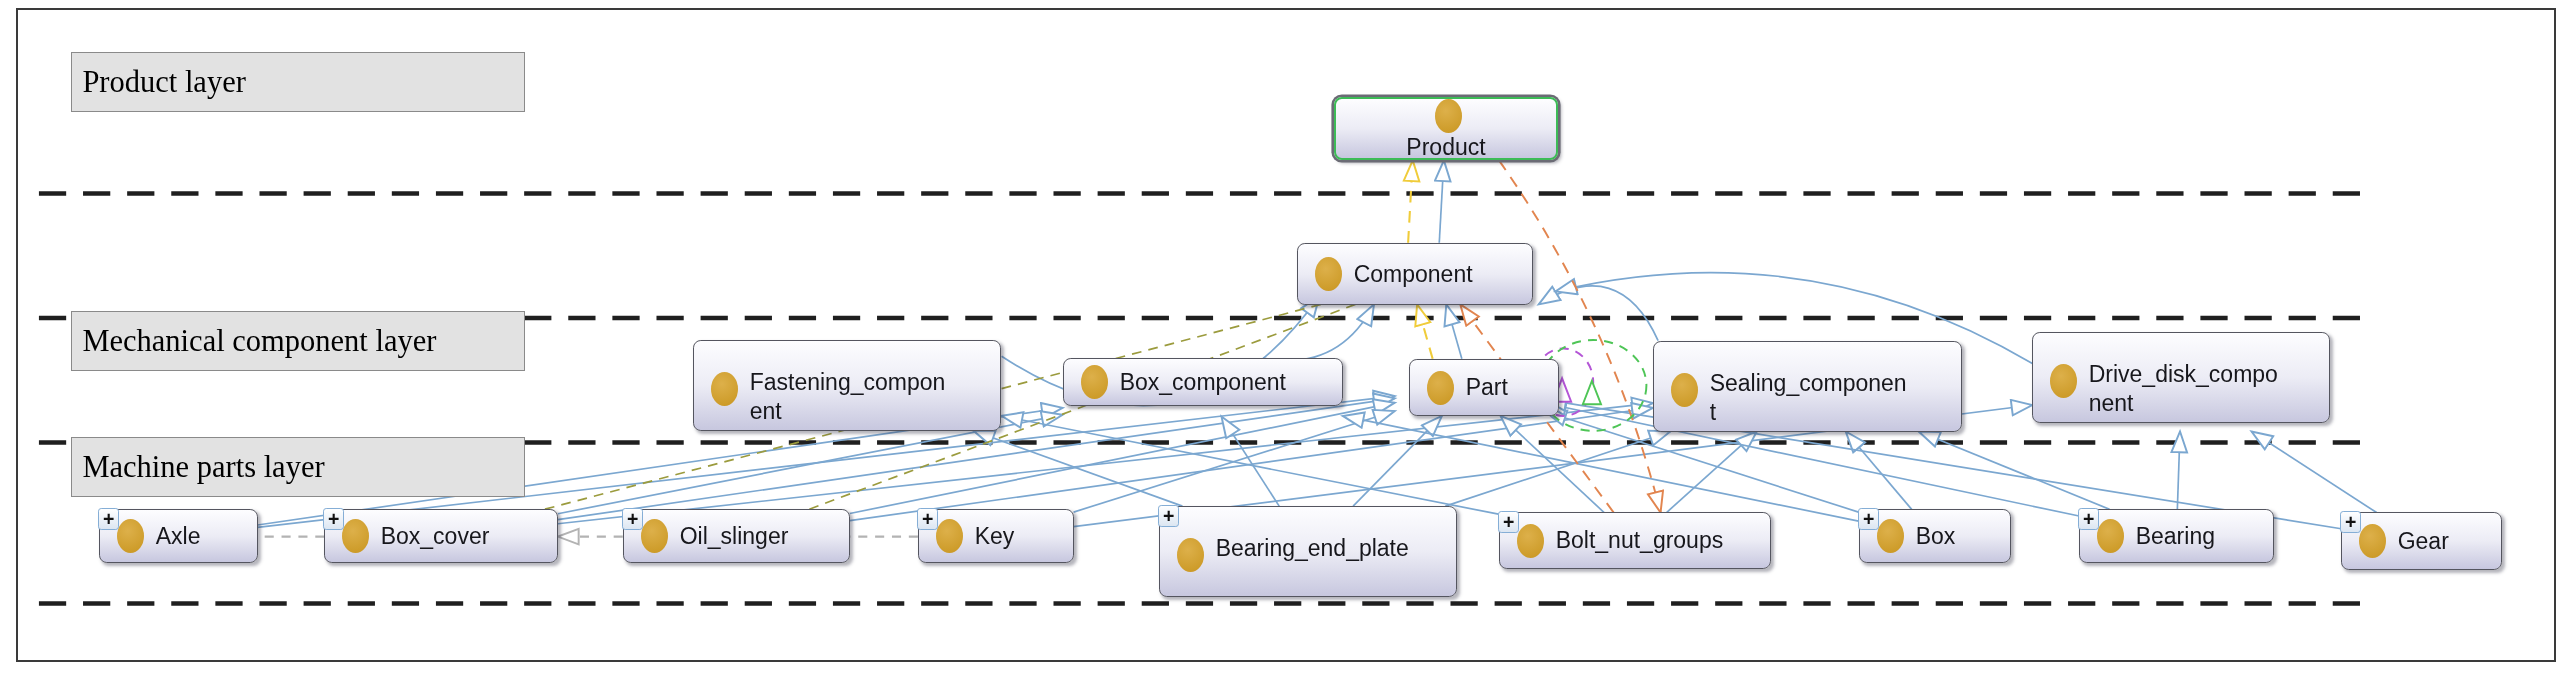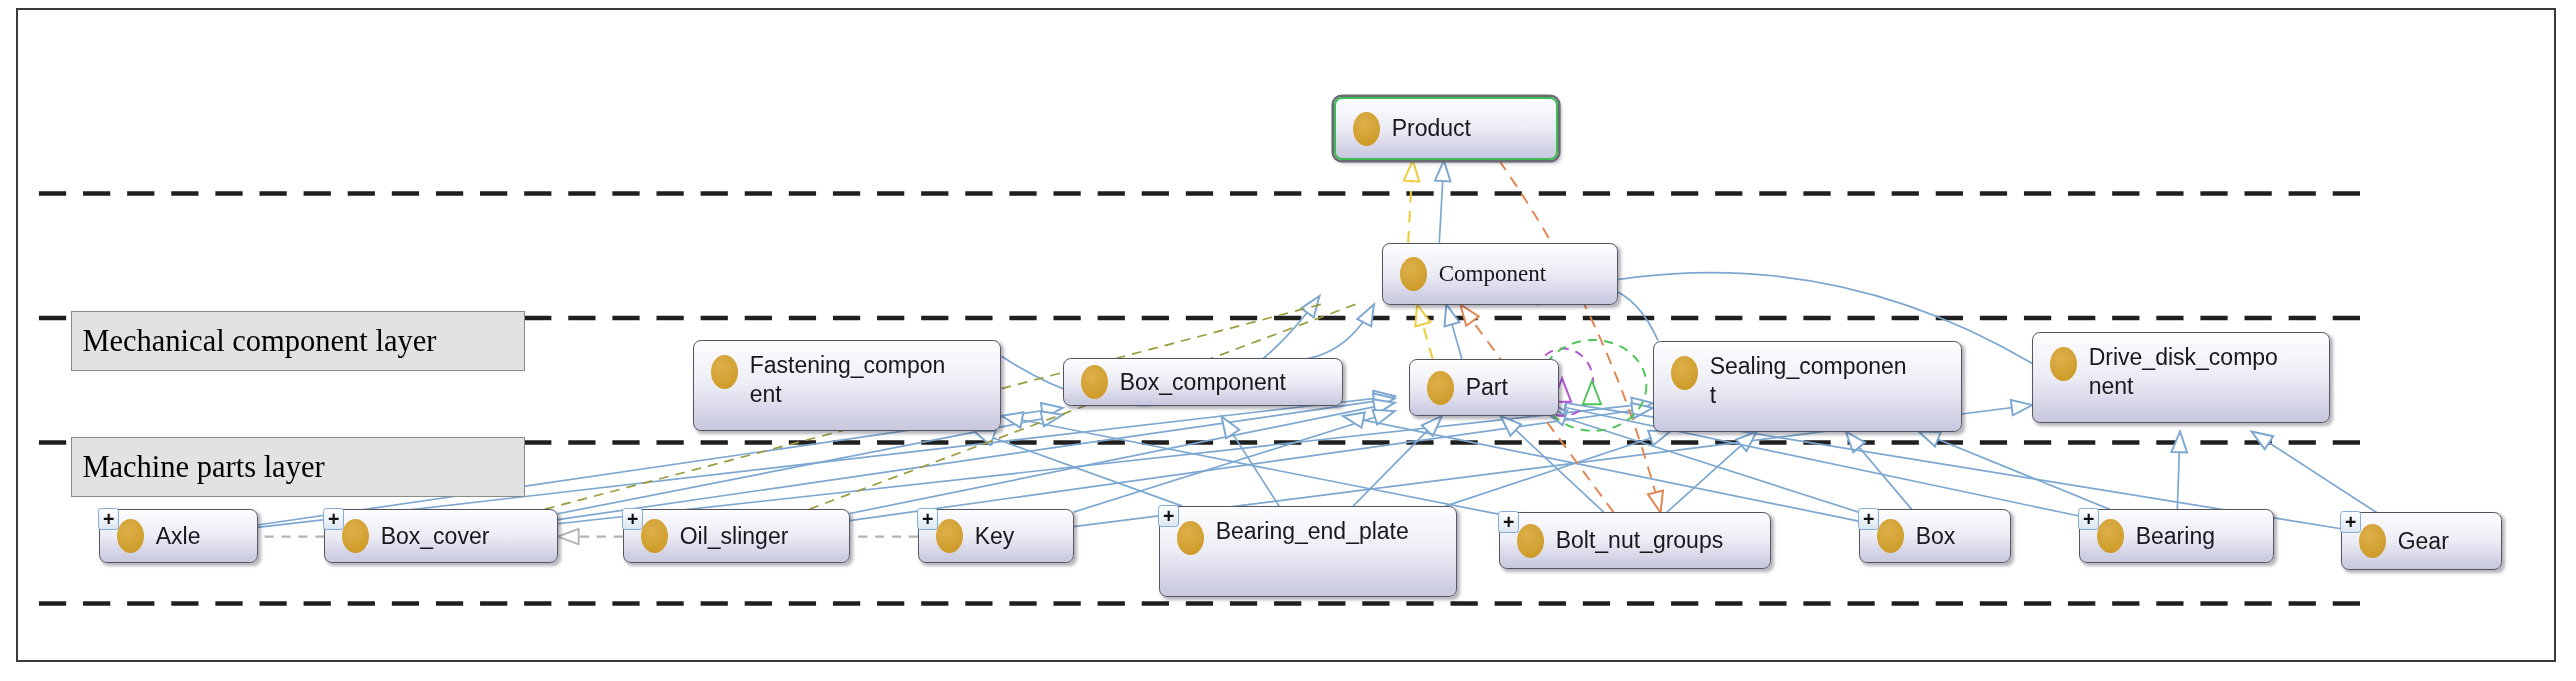--- a/index.html
+++ b/index.html
@@ -10,21 +10,21 @@
   #edge-layer{position:absolute;left:0;top:0;z-index:1;}
   #nodes{position:absolute;left:0;top:0;z-index:2;}
   .layer-label{position:absolute;left:71px;width:454px;height:60px;box-sizing:border-box;
          background:#e2e2e2;border:1.9px solid #8a8a8a;z-index:3;
          display:flex;align-items:center;padding-left:10.4px;
          font-family:"Liberation Serif",serif;font-size:30.5px;color:#000;}
   .node{position:absolute;box-sizing:border-box;border:1.9px solid #54555f;border-radius:7.8px;
          background:linear-gradient(180deg,#fdfdff 0%,#ececf5 50%,#c7c7df 100%);
          box-shadow:2.6px 2.6px 3.2px rgba(40,40,60,0.35);display:flex;align-items:center;}
   .node.selected{border:2.6px solid #3dbb57;box-shadow:0 0 0 2.6px #6b6b75,2.6px 2.6px 3.9px rgba(40,40,60,0.4);}
-  .node.tall{align-items:flex-start;padding-top:10px;}
+  .node.tall{align-items:flex-start;padding-top:27px;}
   .node .cicon{flex:none;width:27px;height:34px;border-radius:50%;
          background:radial-gradient(circle at 40% 35%,#ddb04a,#c8951f);margin:0 11.7px 0 17px;}
   .node.tall .cicon{margin-top:3.9px;}
   .node .txt{font-size:23px;line-height:28.5px;color:#17171c;}
   .node .txt.oneline{white-space:nowrap;}
   .node.tall .txt{width:201px;word-break:break-all;}
   .expander{position:absolute;left:-1.9px;top:-1.9px;width:21px;height:22px;box-sizing:border-box;
          border:1.9px solid #85aed6;border-radius:3.2px;
          background:linear-gradient(180deg,#ffffff,#dce6f2);
          font-size:19.5px;line-height:17px;font-weight:bold;color:#111;text-align:center;padding:0;cursor:pointer;}
@@ -91,25 +91,25 @@
       <path d="M2089.3723797780517,469 L1246.9654747225647,785" fill="none" stroke="#9b9b3d" stroke-width="2.6" stroke-dasharray="15 11"></path>
       <path d="M960,827 L860,827" fill="none" stroke="#b3b3b3" stroke-width="3.5" stroke-dasharray="14 12" marker-end="url(#m_sibling)"></path>
       <path d="M500,827 L397,827" fill="none" stroke="#b3b3b3" stroke-width="3.5" stroke-dasharray="14 12"></path>
       <path d="M1415,827 L1310,827" fill="none" stroke="#b3b3b3" stroke-width="3.5" stroke-dasharray="14 12"></path>
       <ellipse cx="2410" cy="589" rx="46" ry="52" fill="none" stroke="#b455d6" stroke-width="3" stroke-dasharray="14 11"></ellipse>
       <ellipse cx="2456" cy="594" rx="82" ry="70" fill="none" stroke="#4ec556" stroke-width="3" stroke-dasharray="14 11"></ellipse>
       <path d="M2394,619 L2408,583 L2422,619 Z" fill="#fff" stroke="#b455d6" stroke-width="3"></path>
       <path d="M2440,623 L2454,587 L2468,623 Z" fill="#fff" stroke="#4ec556" stroke-width="3"></path>
     </svg>
   <div id="nodes">
-      <div class="node selected" style="left: 1334px; top: 97px; width: 224px; height: 63px;">
+      <div class="node selected" style="left: 1334px; top: 97px; width: 224px; height: 63px; flex-direction: column;">
         <span class="cicon"></span>
         <span class="txt oneline">Product</span>
       </div>
-      <div class="node" style="left: 1382px; top: 243px; width: 236px; height: 62px; font-family: Liberation Serif, serif;">
+      <div class="node" style="left: 1297px; top: 243px; width: 236px; height: 62px;">
         <span class="cicon"></span>
         <span class="txt oneline">Component</span>
       </div>
       <div class="node tall" style="left: 693px; top: 340px; width: 308px; height: 91px;">
         <span class="cicon"></span>
         <span class="txt">Fastening_component</span>
       </div>
       <div class="node" style="left: 1063px; top: 358px; width: 280px; height: 48px;">
         <span class="cicon"></span>
         <span class="txt oneline">Box_component</span>
@@ -166,16 +166,17 @@
         <span class="cicon"></span>
         <span class="txt oneline">Bearing</span>
       </div>
       <div class="node" style="left: 2341px; top: 512px; width: 161px; height: 58px;">
         <button class="expander">+</button>
         <span class="cicon"></span>
         <span class="txt oneline">Gear</span>
       </div>
     </div>
 
+  <div class="layer-label" style="top:52px">Product layer</div>
   <div class="layer-label" style="top:437px">Machine parts layer</div>
   <div class="layer-label" style="top:311px">Mechanical component layer</div>
 </div>
 
 
 </body></html>

